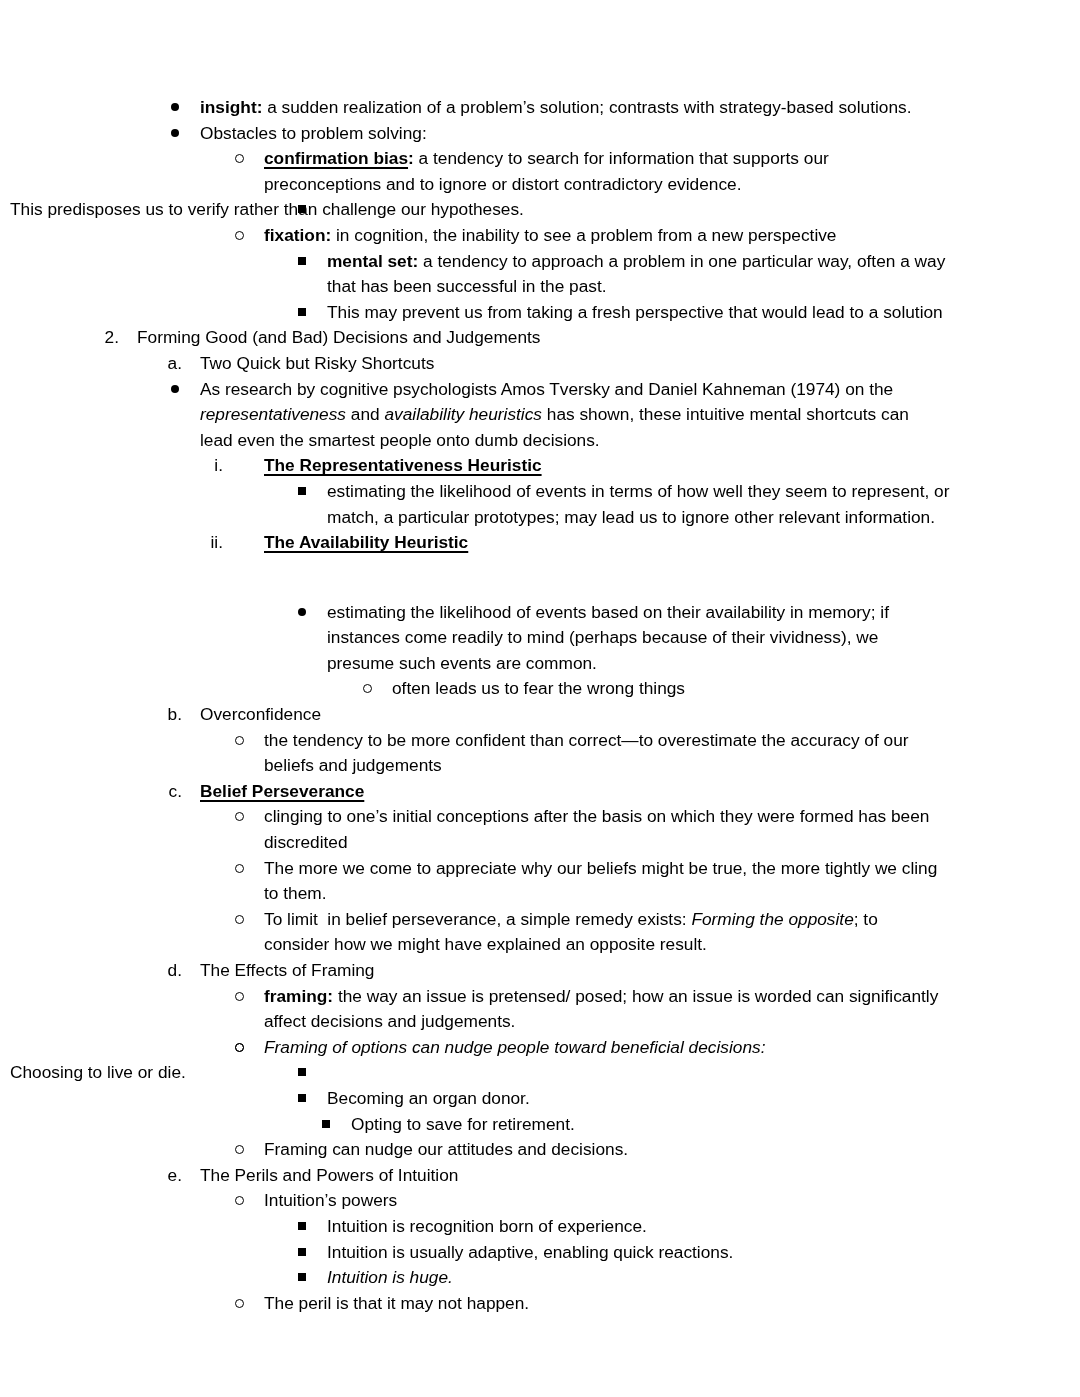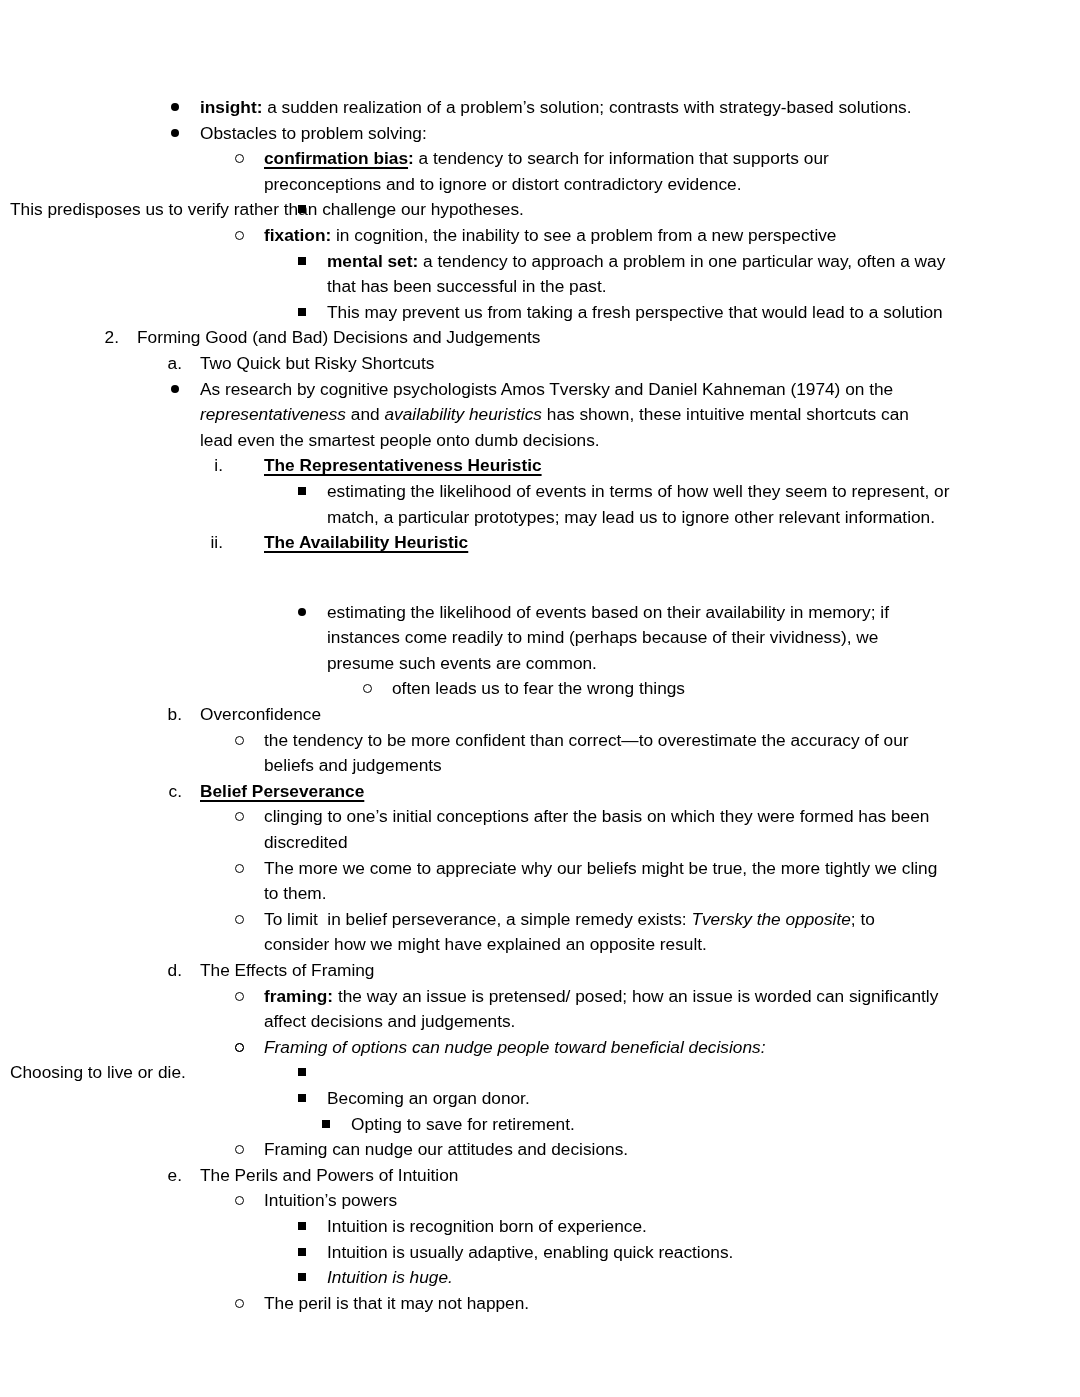--- a/index.html
+++ b/index.html
@@ -92,21 +92,21 @@
 presume such events are common.</span></span></div>
       <div class="li" style="padding-left: 382px;"><span class="bullet circle" style="left: 353px;"></span><span><span>often leads us to fear the wrong things</span></span></div>
       <div class="li" style="padding-left: 190px;"><span class="label-marker" style="left: 110px; width: 62px;">b.</span><span><span>Overconfidence</span></span></div>
       <div class="li" style="padding-left: 254px;"><span class="bullet circle" style="left: 225px;"></span><span><span>the tendency to be more confident than correct—to overestimate the accuracy of our
 beliefs and judgements</span></span></div>
       <div class="li" style="padding-left: 190px;"><span class="label-marker" style="left: 110px; width: 62px;">c.</span><span><span class="b u">Belief Perseverance</span></span></div>
       <div class="li" style="padding-left: 254px;"><span class="bullet circle" style="left: 225px;"></span><span><span>clinging to one’s initial conceptions after the basis on which they were formed has been
 discredited</span></span></div>
       <div class="li" style="padding-left: 254px;"><span class="bullet circle" style="left: 225px;"></span><span><span>The more we come to appreciate why our beliefs might be true, the more tightly we cling
 to them.</span></span></div>
-      <div class="li" style="padding-left: 254px;"><span class="bullet circle" style="left: 225px;"></span><span><span>To limit  in belief perseverance, a simple remedy exists: </span><span class="i">Tversky the opposite</span><span>; to
+      <div class="li" style="padding-left: 254px;"><span class="bullet circle" style="left: 225px;"></span><span><span>To limit  in belief perseverance, a simple remedy exists: </span><span class="i">Forming the opposite</span><span>; to
 consider how we might have explained an opposite result.</span></span></div>
       <div class="li" style="padding-left: 190px;"><span class="label-marker" style="left: 110px; width: 62px;">d.</span><span><span>The Effects of Framing</span></span></div>
       <div class="li" style="padding-left: 254px;"><span class="bullet circle" style="left: 225px;"></span><span><span class="b">framing:</span><span> the way an issue is pretensed/ posed; how an issue is worded can significantly
 affect decisions and judgements.</span></span></div>
       <div class="li" style="padding-left: 254px;"><span class="bullet circle" style="left: 225px;"></span></div>
       <div class="li" style="padding-left: 254px; font-style: italic;"><span class="bullet circle" style="left: 225px;"></span><span><span>Framing of options can nudge people toward beneficial decisions:</span></span></div>
       <div class="li" style=""><span class="bullet square" style="left: 288px;"></span><span><span>Choosing to live or die.</span></span></div>
       <div class="li" style="padding-left: 317px;"><span class="bullet square" style="left: 288px;"></span><span><span>Becoming an organ donor.</span></span></div>
       <div class="li" style="padding-left: 317px; margin-left: 24px;"><span class="bullet square" style="left: 288px;"></span><span><span>Opting to save for retirement.</span></span></div>
       <div class="li" style="padding-left: 254px;"><span class="bullet circle" style="left: 225px;"></span><span><span>Framing can nudge our attitudes and decisions.</span></span></div>

